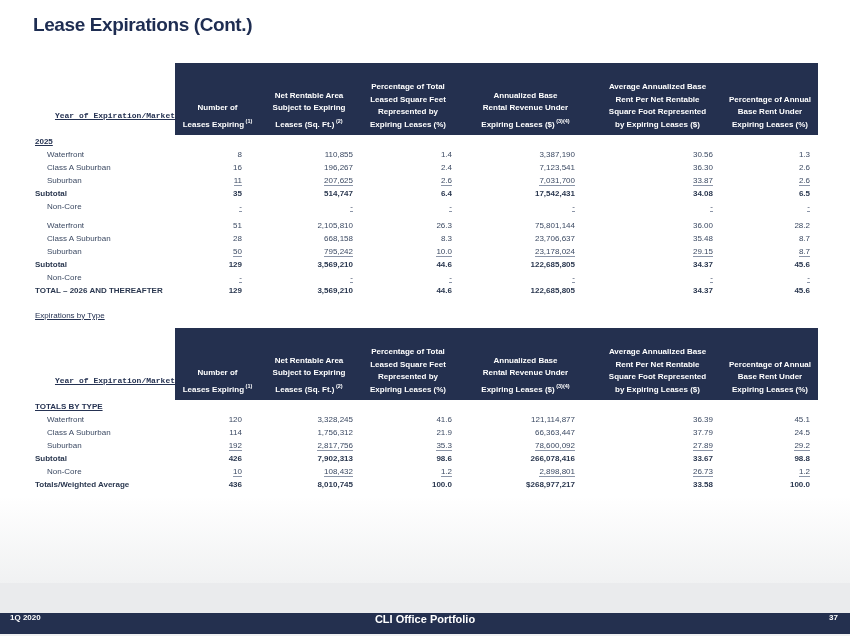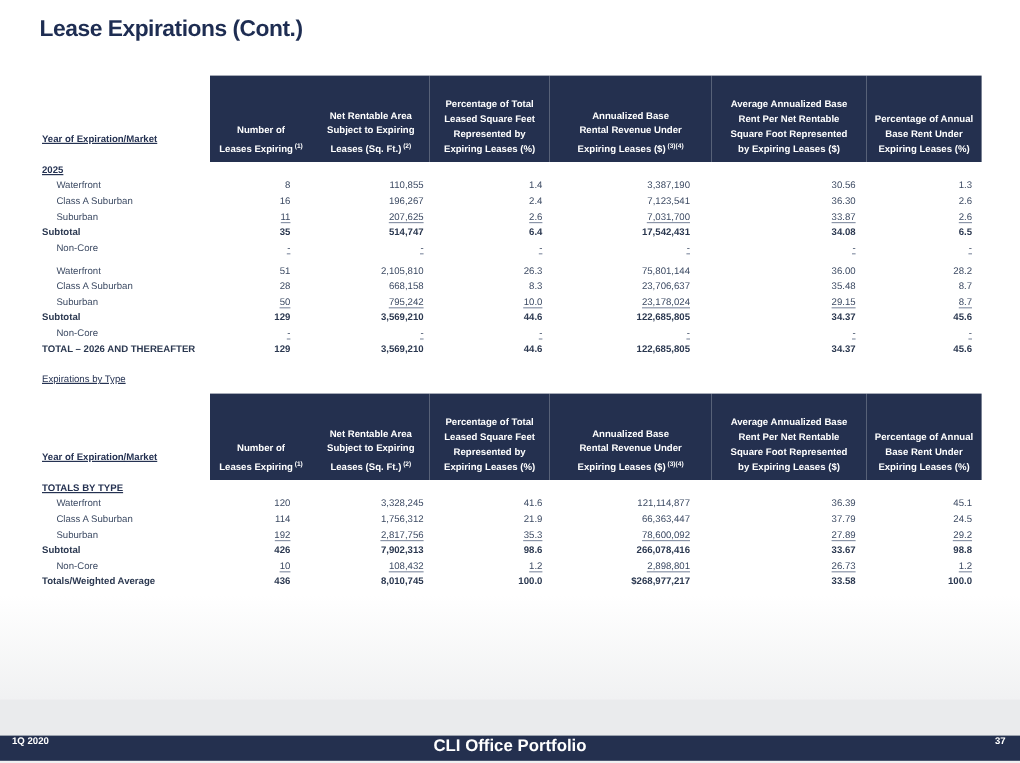--- a/index.html
+++ b/index.html
@@ -24,21 +24,21 @@
   table.t0{top:63px;}
   table.t1{top:328px;}
   th,td{padding:0;margin:0;vertical-align:middle;}
   th.col-h{
     background:#24304f;color:#ffffff;font-size:8px;font-weight:bold;
     vertical-align:bottom;height:57px;padding-bottom:3px;text-align:center;
   }
   th.col-h div{line-height:12.8px;white-space:nowrap;}
   th.lbl-h{
     background:transparent;color:#253252;font-size:8px;font-weight:bold;
-    text-align:left;vertical-align:bottom;height:57px;padding-bottom:15px;
+    text-align:right;vertical-align:bottom;height:57px;padding-bottom:15px;font-family:Liberation Mono, monospace;
   }
   th.lbl-h span{text-decoration:underline;white-space:nowrap;}
   .sup{font-size:5.5px;vertical-align:4px;}
   tbody td{height:13px;line-height:13px;text-align:right;white-space:nowrap;}
   td.lbl{text-align:left;overflow:hidden;}
   tr.item td.lbl{padding-left:12px;margin-top:12px;}
   tr.section td.lbl span{font-weight:bold;text-decoration:underline;color:#253252;}
   tr.subtotal,tr.total{font-weight:bold;color:#2b3850;margin-left:18px;}
   tr.spacer td{height:6px;line-height:6px;}
   td:nth-child(2){padding-right:18px;}
@@ -52,21 +52,21 @@
     position:absolute;left:0;top:583px;width:850px;height:30px;background:#eaebed;
   }
   .notes{position:absolute;left:107px;top:3px;font-size:7.5px;color:#3c4a63;}
   .notes-heading{font-weight:bold;text-decoration:underline;color:#2b3850;line-height:11px;margin-top:48px;}
   .notes-text{line-height:11px;}
   .footer-bar{
     position:absolute;left:0;top:613px;width:850px;height:21px;background:#24304f;
     color:#ffffff;display:flex;align-items:flex-start;
   }
   .footer-left{position:absolute;left:10px;font-size:8px;font-weight:bold;}
-  .footer-center{width:100%;text-align:center;font-size:14px;font-weight:bold;}
+  .footer-center{width:100%;text-align:center;font-size:11px;font-weight:bold;}
   .footer-right{position:absolute;right:12px;font-size:8px;font-weight:bold;}
 </style>
 </head>
 <body>
 
 <div class="slide">
   <div class="title">Lease Expirations (Cont.)</div>
 
   <div id="tables">
       <table class="lease t0">

